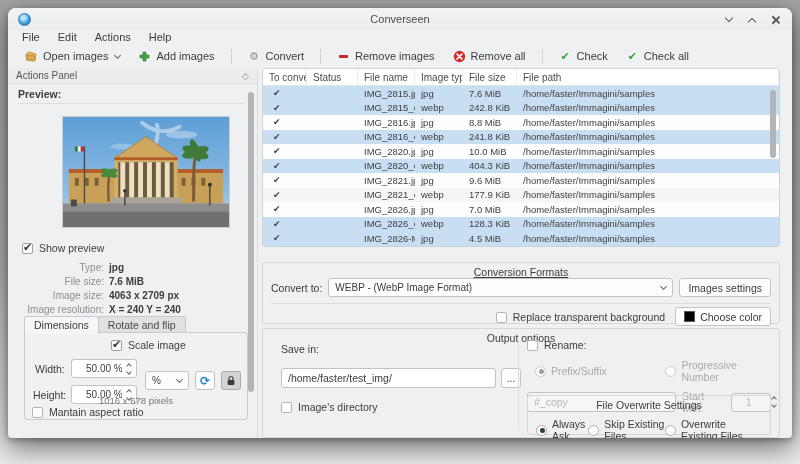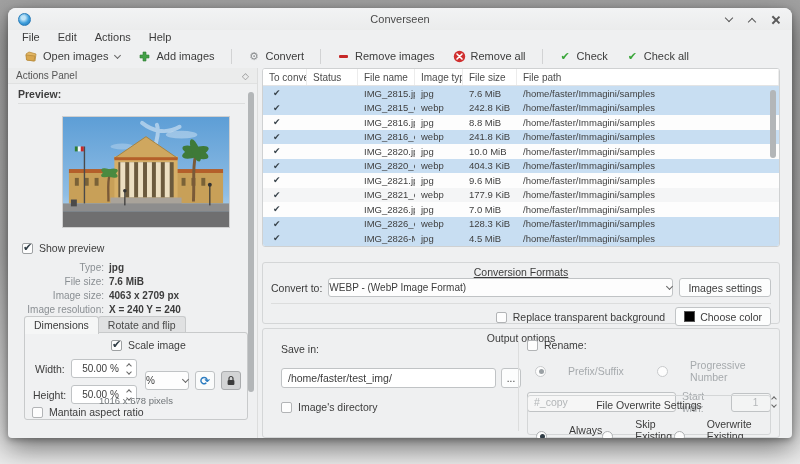--- a/index.html
+++ b/index.html
@@ -67,26 +67,26 @@
 
   .tabs { position:absolute; left:16px; top:232px; display:flex; font-size:10.5px; }
   .tab { padding:2px 9px 3px; border:1px solid #c8cacb; border-bottom:none; border-radius:3px 3px 0 0; cursor:default; }
   .tab.active { background:#f5f6f6; position:relative; z-index:2; }
   .tab.inactive { background:#e0e1e2; color:#4a4a4a; margin-left:-1px; }
   .tab-frame { position:absolute; left:16px; top:248px; width:224px; height:88px; border:1px solid #c8cacb; border-radius:0 3px 3px 3px; background:#f0f1f2; }
   .scale-check { position:absolute; left:86px; top:6px; }
   .dim-label { position:absolute; font-size:10.5px; color:#3c3c3c; }
   .spinbox { position:absolute; width:66px; height:19px; background:#fff; border:1px solid #c0c3c5; border-radius:3px;
     display:flex; align-items:center; }
-  .spinbox input { border:none; outline:none; flex:1; width:40px; font:10px "Liberation Sans", sans-serif; color:#3c3c3c; padding-left:7px; background:transparent;text-align:center; }
+  .spinbox input { border:none; outline:none; flex:1; width:40px; font:10px "Liberation Sans", sans-serif; color:#3c3c3c; padding-left:14px; background:transparent; }
   .spin-arrows { width:14px; display:flex; flex-direction:column; align-items:center; gap:2px; }
   .sa { width:4px; height:4px; border-right:1.1px solid #666; border-bottom:1.1px solid #666; }
   .sa.up { transform:rotate(-135deg); margin-top:2px; } .sa.dn { transform:rotate(45deg); margin-bottom:2px; }
   .combo { background:#fdfdfd; border:1px solid #c0c3c5; border-radius:3px; display:flex; align-items:center;
-    justify-content:space-between; padding:0 0; font-size:10px; color:#3c3c3c; }
+    justify-content:space-between; padding:0 6px; font-size:10px; color:#3c3c3c; }
   .unit-combo { position:absolute; left:120px; top:38px; width:44px; height:19px; }
   .sq-btn { position:absolute; top:38px; width:20px; height:19px; border:1px solid #bfc2c4; border-radius:3px;
     background:#fafbfb; display:flex; align-items:center; justify-content:center; }
   .refresh-btn { left:170px; color:#2d7dc1; font-family:"DejaVu Sans", sans-serif; font-size:12px; font-weight:bold; }
   .lock-btn { left:196px; background:#d3d4d5; border-color:#a9abad; }
   .pixels-note { position:absolute; left:0; right:0; top:62px; text-align:center; font-size:9.5px; color:#6f7477; }
   .maintain-check { position:absolute; left:7px; top:73px; }
 
   
   .right-col { flex:1; display:flex; flex-direction:column; padding:0 12px 0 4px; min-width:0; }
@@ -123,21 +123,21 @@
   .save-input { flex:1; width:200px; }
   .mini-btn { width:20px; height:20px; font-size:10px; justify-content:center; padding:0; }
   .imgdir-check { margin-top:13px; }
   .out-divider { position:absolute; left:255px; top:12px; bottom:6px; width:1px; background:#dcdddd; }
   .out-right { position:absolute; left:264px; right:8px; top:10px; bottom:4px; font-size:10.5px; }
   .radio { width:11px; height:11px; border:1px solid #adb0b2; border-radius:50%; background:#fdfdfd; position:relative; flex:0 0 11px; }
   .radio.on::after { content:""; position:absolute; left:2.5px; top:2.5px; width:5px; height:5px; border-radius:50%; background:#2f3c45; }
   .radio.on.dim::after { background:#9aa0a4; }
   .radio.dim { border-color:#c8cacc; }
   .dimtext { color:#a6aaad; }
-  .radio-row { display:flex; align-items:center; gap:22px; }
+  .radio-row { display:flex; align-items:center; gap:5px; }
   .rename-row { display:flex; align-items:center; gap:6px; }
   .rn-radios { display:flex; margin-top:8px; }
   .rn-radios .radio-row:first-child { margin-left:8px; width:138px; }
   .copy-row { display:flex; align-items:center; gap:6px; margin-top:7px; }
   .copy-input { flex:1; background:#f6f6f6; color:#b0b0b0; }
   .copy-input::placeholder { color:#b3b6b8; }
   .start-spin { width:40px; height:19px; position:static; background:#f3f4f4; }
   .start-spin input { color:#b3b6b8; }
   .fos-box { position:absolute; left:0; right:0; top:56px; height:40px; border:1px solid #d4d6d7; border-radius:3px; }
   .fos-radios { display:flex; align-items:center; justify-content:space-between; padding:7px 10px 0 8px; }

